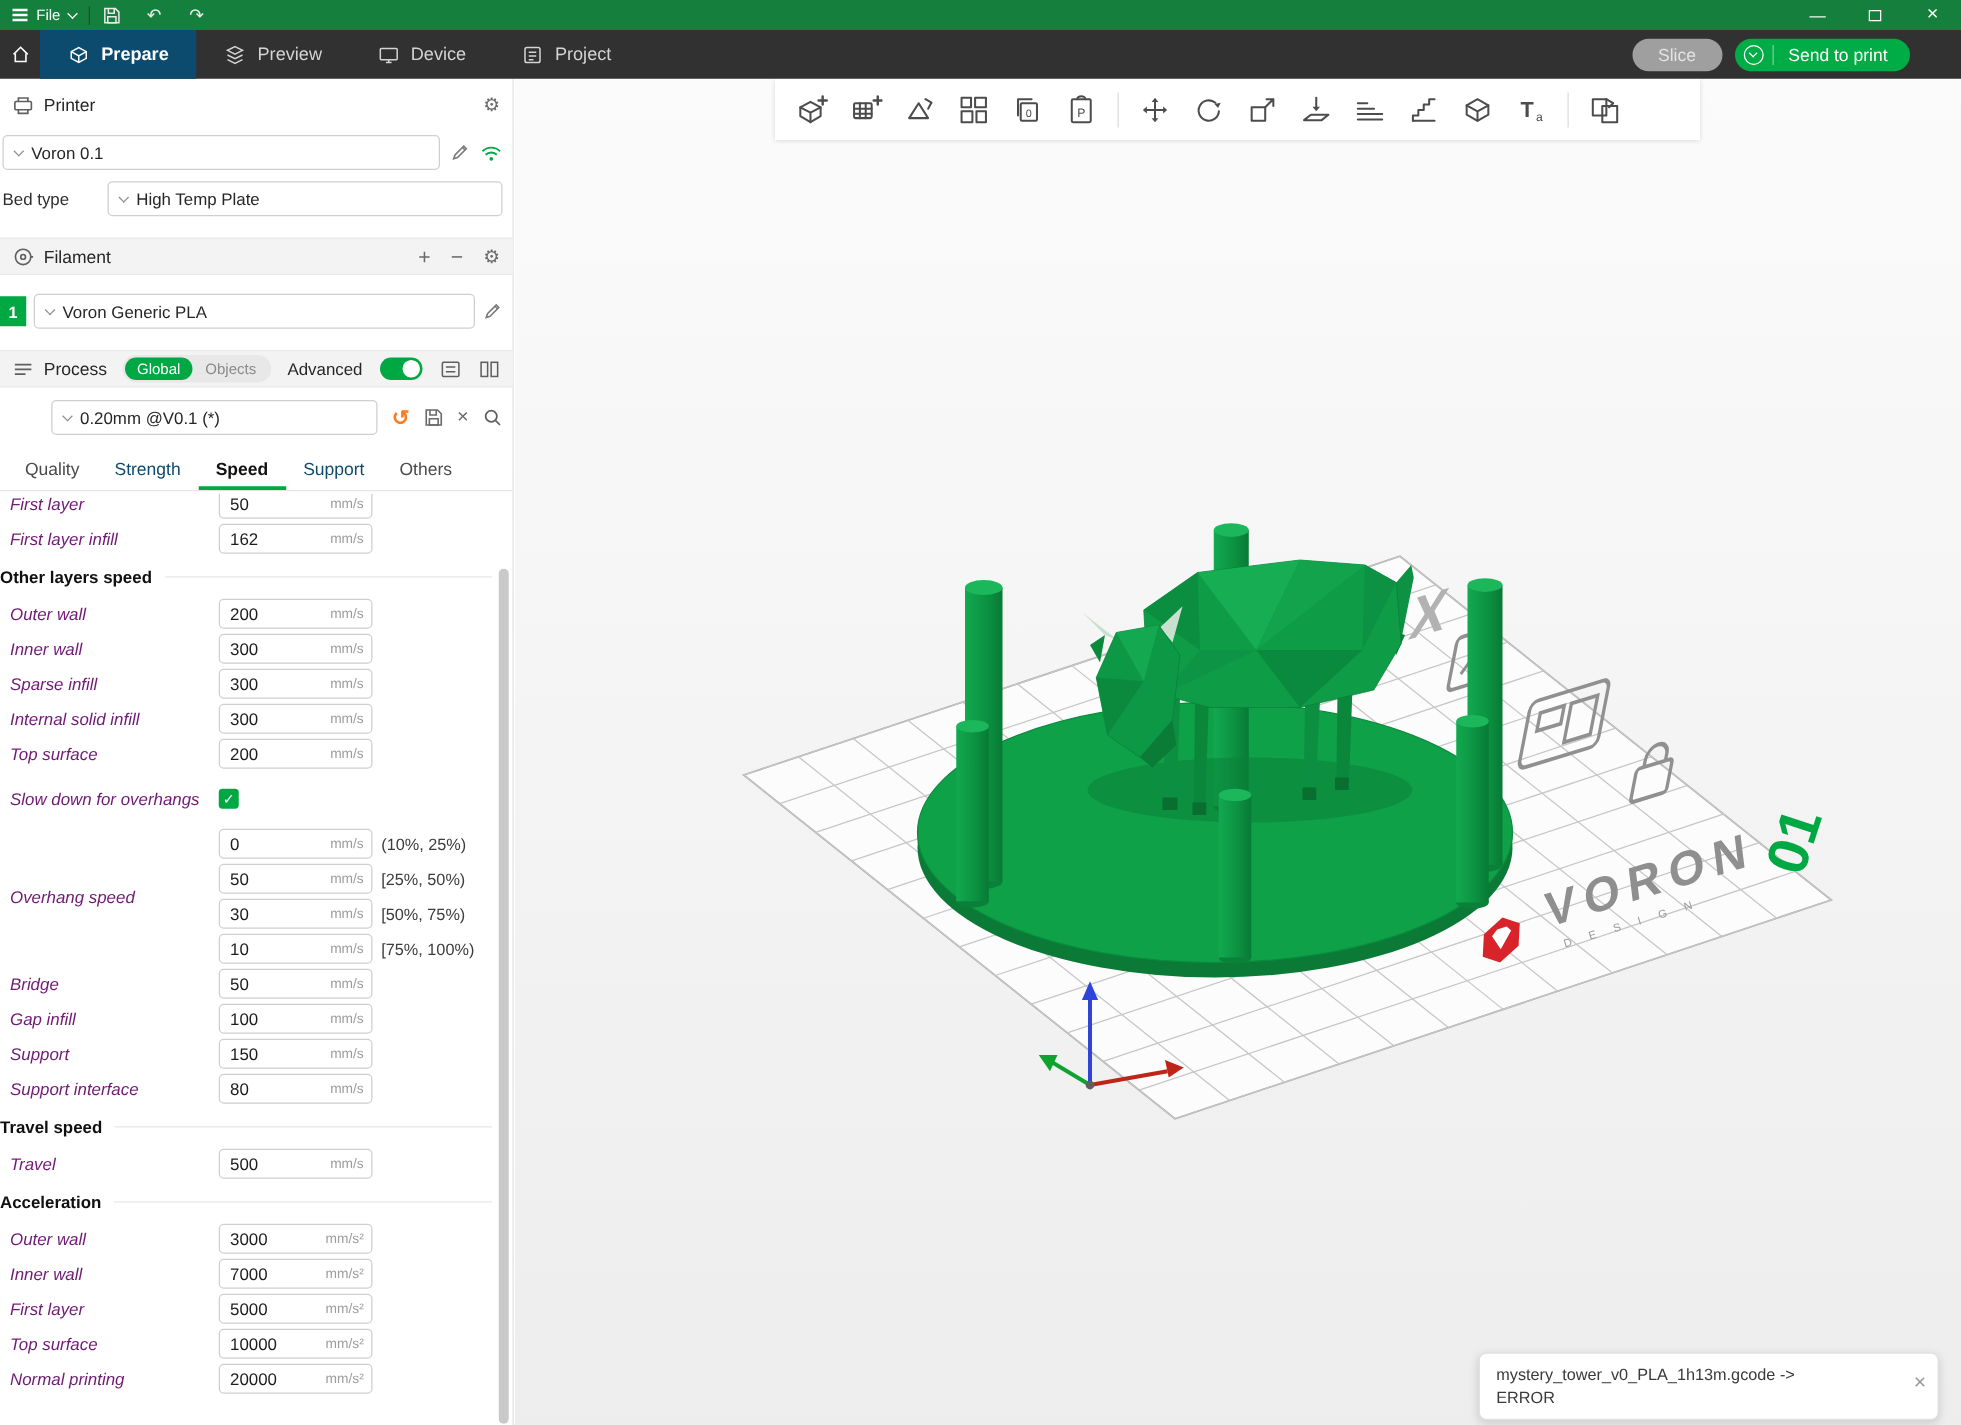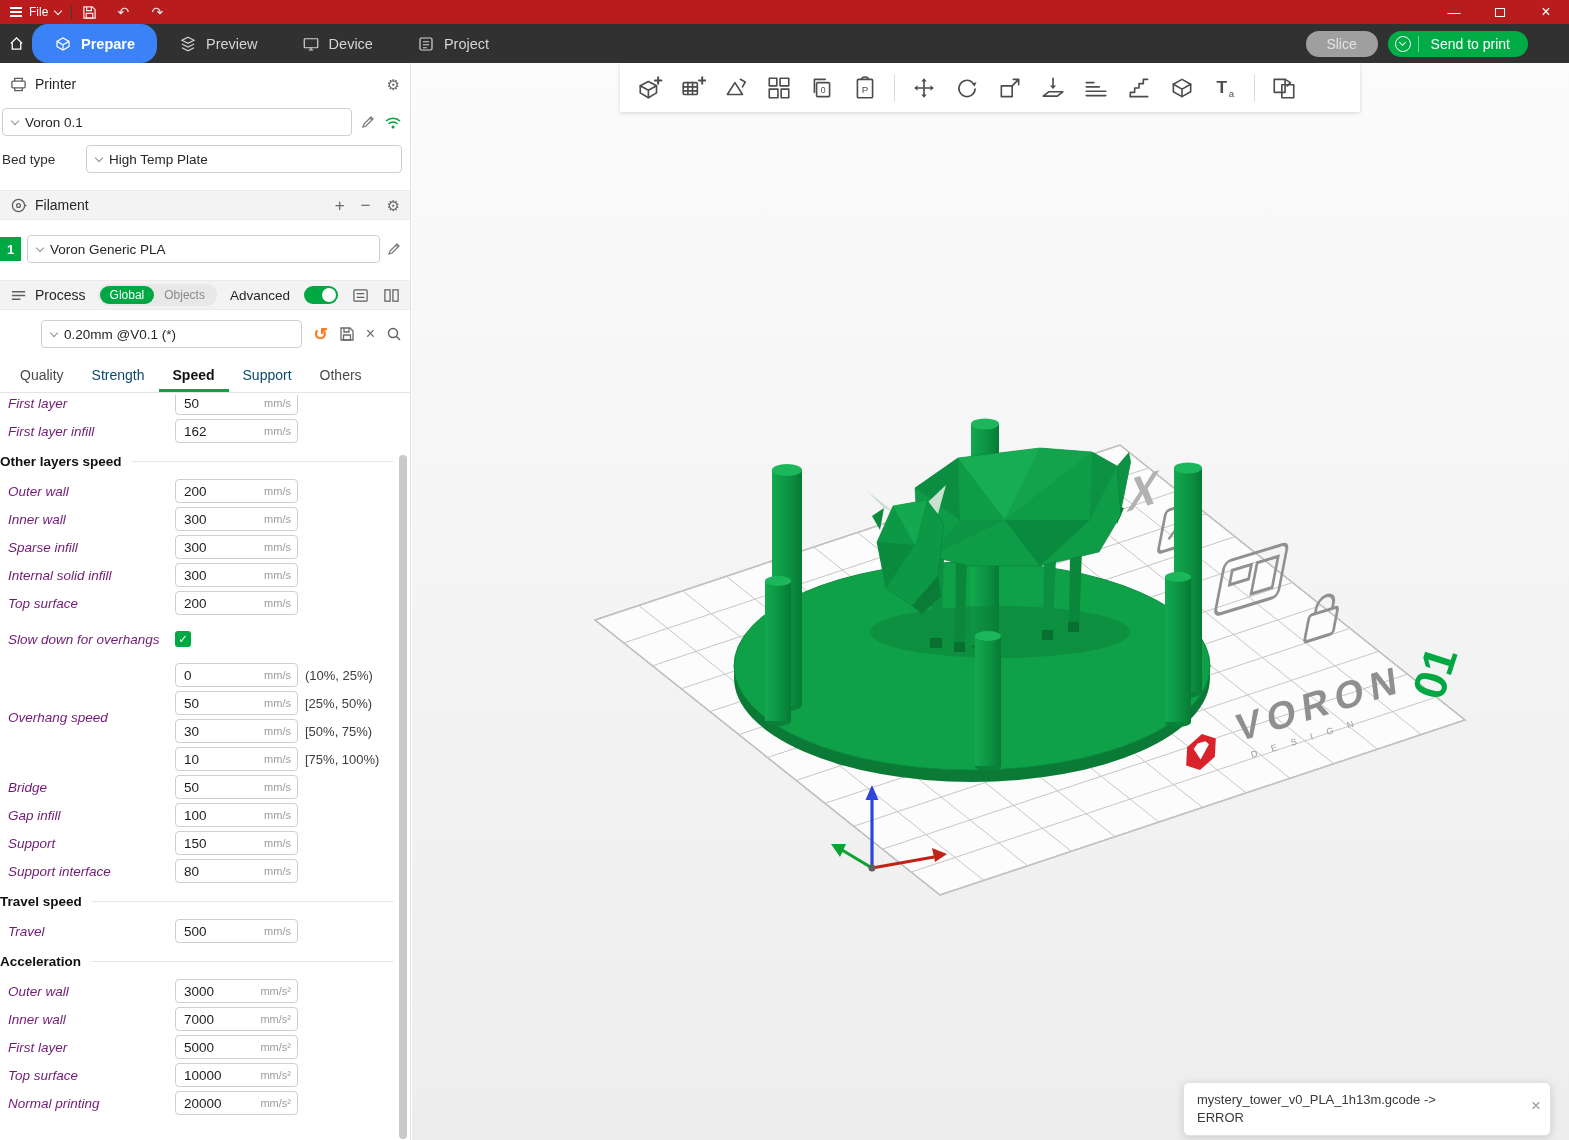--- a/index.html
+++ b/index.html
@@ -1,39 +1,39 @@
 <!DOCTYPE html>
 <html><head>
 <meta charset="utf-8">
 <style>
   * { box-sizing: border-box; }
   html,body { margin:0; width:1569px; height:1140px; overflow:hidden;
     font-family:"Liberation Sans", sans-serif; background:#fff; color:#2e2e2e; }
 
   
-  .titlebar { position:absolute; left:0; top:0; width:100%; height:24px; background:#b91c1c;
+  .titlebar { position:absolute; left:0; top:0; width:100%; height:24px; background:#15803d;
     color:#fff; display:flex; align-items:center; font-size:12px; z-index:50; }
   .tb-group { display:flex; align-items:center; gap:7px; padding:0 10px; height:100%; }
   .burger { display:inline-flex; flex-direction:column; gap:2.5px; }
   .burger i { width:12px; height:1.5px; background:#fff; }
   .chev { width:6px; height:6px; border-left:1.5px solid currentColor; border-bottom:1.5px solid currentColor;
     transform:rotate(-45deg); display:inline-block; margin-top:-3px; }
   .tb-sep { width:1px; height:15px; background:#3d3d3d; }
   .tb-ic { width:34px; height:24px; display:flex; align-items:center; justify-content:center; color:#e8e8e8; font-size:14px; }
   .tb-title { position:absolute; left:0; right:0; text-align:center; font-size:12.5px; color:#ececec; pointer-events:none;margin-top:48px; }
   .tb-win { margin-left:auto; display:flex; height:100%; }
   .tb-btn { width:46px; height:24px; display:flex; align-items:center; justify-content:center; color:#fff; font-size:13px; }
   .maxbox { width:10px; height:9px; border:1.2px solid #fff; display:inline-block; }
 
   
   .navbar { position:absolute; left:0; top:24px; width:100%; height:39px; background:#313131;
     display:flex; align-items:center; z-index:50; }
   .home { width:32px; height:39px; display:flex; align-items:center; justify-content:center; }
   .navtab { height:39px; display:flex; align-items:center; gap:9px; padding:0 22px; color:#d4d4d4; font-size:14.5px; }
-  .navtab.active { background:#3b82f6; color:#fff; font-weight:bold;border-radius:16px; }
+  .navtab.active { background:#0c4a6e; color:#fff; font-weight:bold; }
   .navtab svg { stroke:currentColor; fill:none; stroke-width:1.6; }
   .nav-right { margin-left:auto; display:flex; align-items:center; gap:10px; margin-right:41px; }
   .slice-btn { width:72px; height:26px; border-radius:14px; background:#9f9f9f; color:#e3e3e3;
     display:flex; align-items:center; justify-content:center; font-size:14px; }
   .send-btn { height:26px; border-radius:14px; background:#00AC45; color:#fff; display:flex; align-items:center; font-size:14px; }
   .send-chev { width:30px; display:flex; align-items:center; justify-content:center; }
   .send-circ { width:16px; height:16px; border:1.4px solid #fff; border-radius:50%; display:flex; align-items:center; justify-content:center; }
   .send-circ .chev { width:5px; height:5px; margin-top:-2px; border-color:#fff; }
   .send-div { width:1px; height:16px; background:rgba(255,255,255,.45); }
   .send-label { padding:0 18px 0 12px; }

